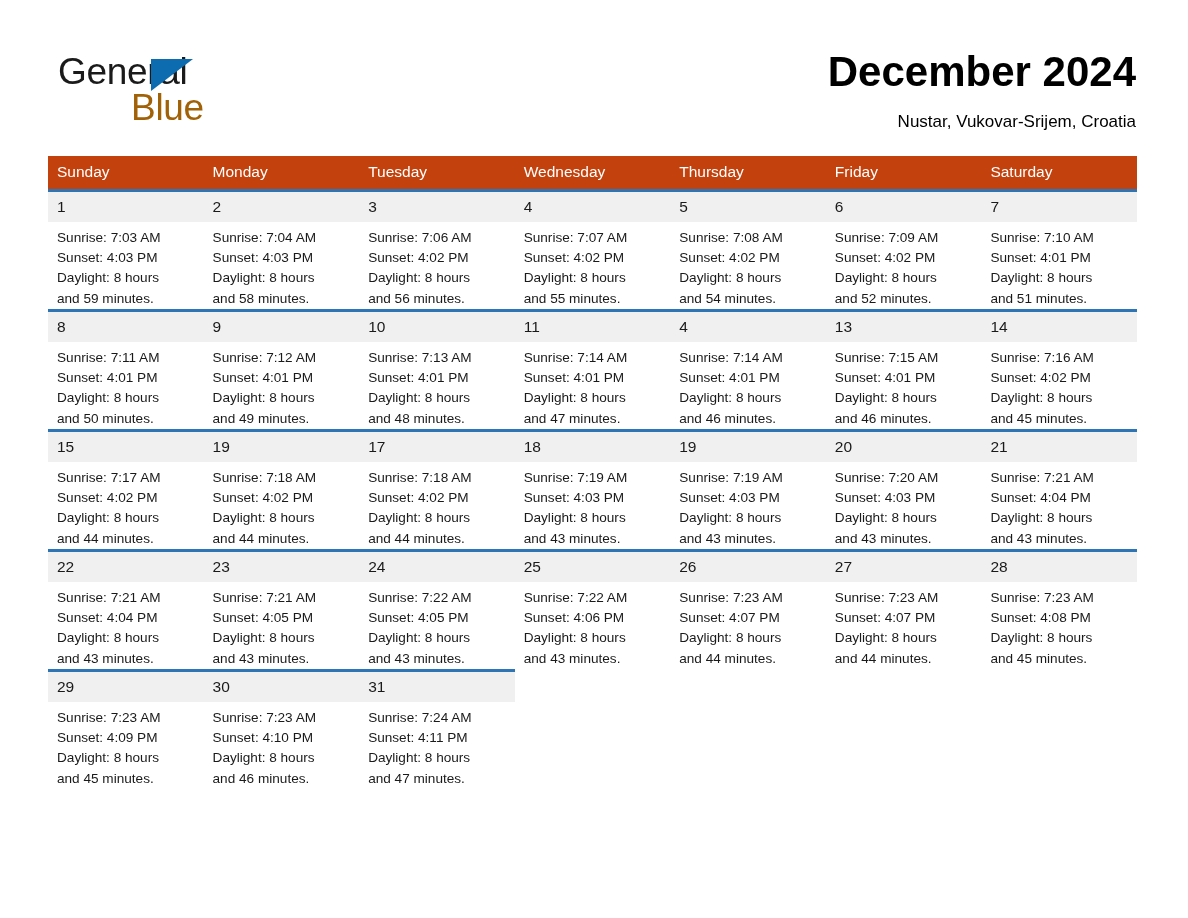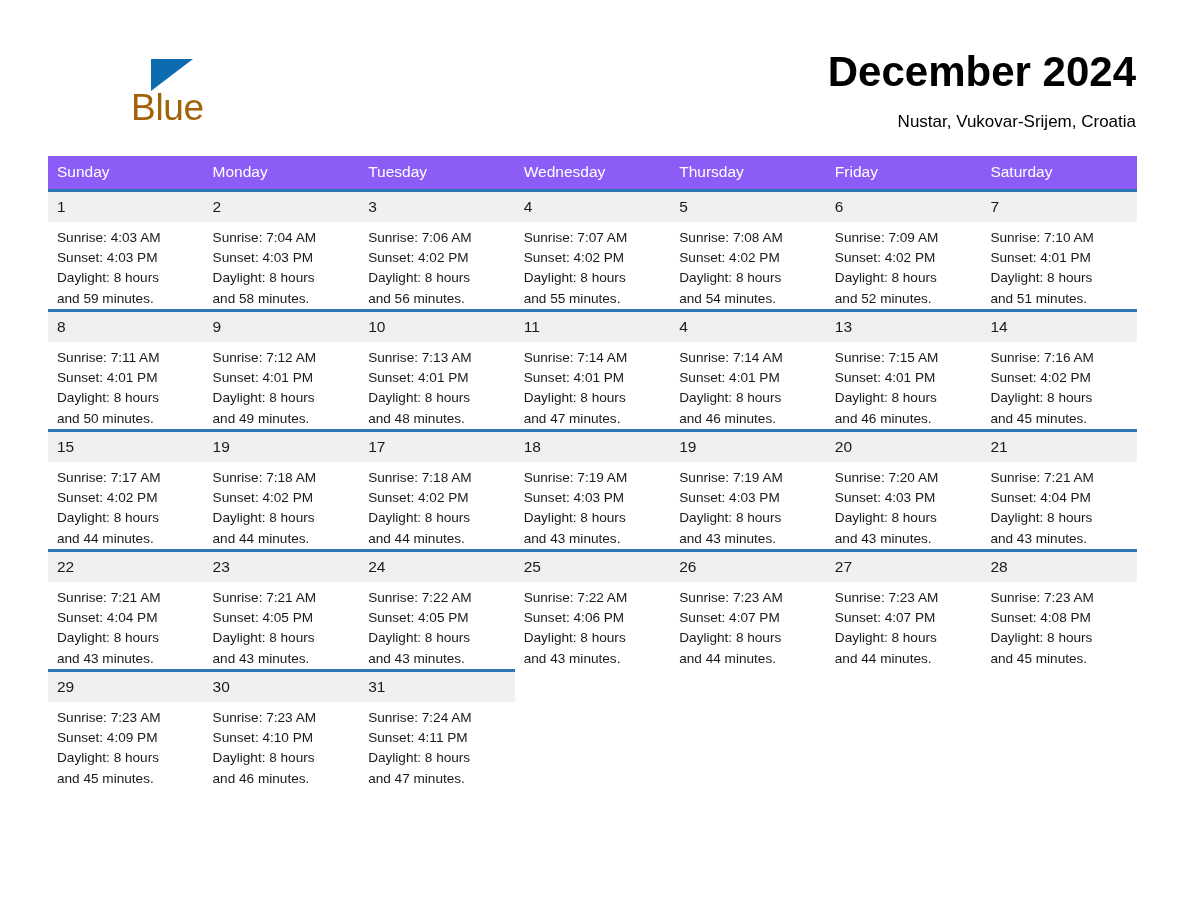--- a/index.html
+++ b/index.html
@@ -95,21 +95,21 @@
     position: absolute;
     left: 48px;
     top: 156px;
     width: 1089px;
     border-collapse: collapse;
     table-layout: fixed;
   }
   .calendar col { width: 155.57px; }
 
   .dow-row th {
-    background: #8b5cf6;
+    background: #c2410c;
     color: #ffffff;
     font-size: 15.5px;
     font-weight: 400;
     text-align: left;
     padding: 7px 0 8px 9px;
     height: 16px;
     border: none;
   }
 
   .week-row td {
@@ -145,20 +145,21 @@
   }
   .info div { white-space: nowrap; }
 </style>
 </head>
 <body>
 
 <div class="page">
 
   <div class="topbar">
     <div class="logo">
+      <span class="logo-general">General</span>
       <span class="logo-tri"></span>
       <span class="logo-blue">Blue</span>
     </div>
     <div class="title">December 2024</div>
     <div class="subtitle">Nustar, Vukovar-Srijem, Croatia</div>
   </div>
 
   <table class="calendar">
     <colgroup>
       <col>
@@ -179,21 +180,21 @@
         <th>Friday</th>
         <th>Saturday</th>
       </tr>
     </thead>
     <tbody>
         <tr class="week-row">
           <td>
             <div class="cell">
               <div class="daynum">1</div>
               <div class="info">
-                <div>Sunrise: 4:03 AM</div>
+                <div>Sunrise: 7:03 AM</div>
                 <div>Sunset: 4:03 PM</div>
                 <div>Daylight: 8 hours</div>
                 <div>and 59 minutes.</div>
               </div>
             </div>
           </td>
           <td>
             <div class="cell">
               <div class="daynum">2</div>
               <div class="info">

